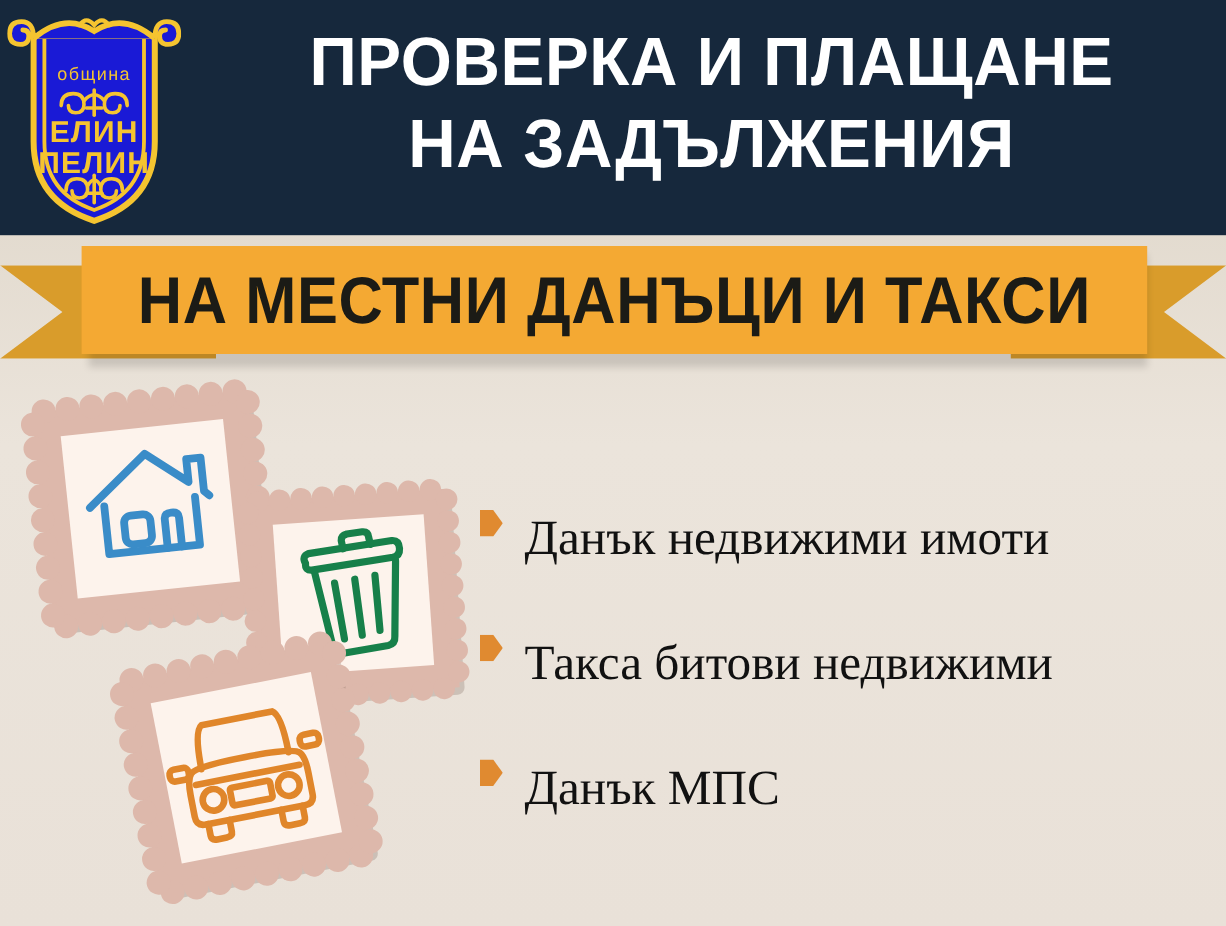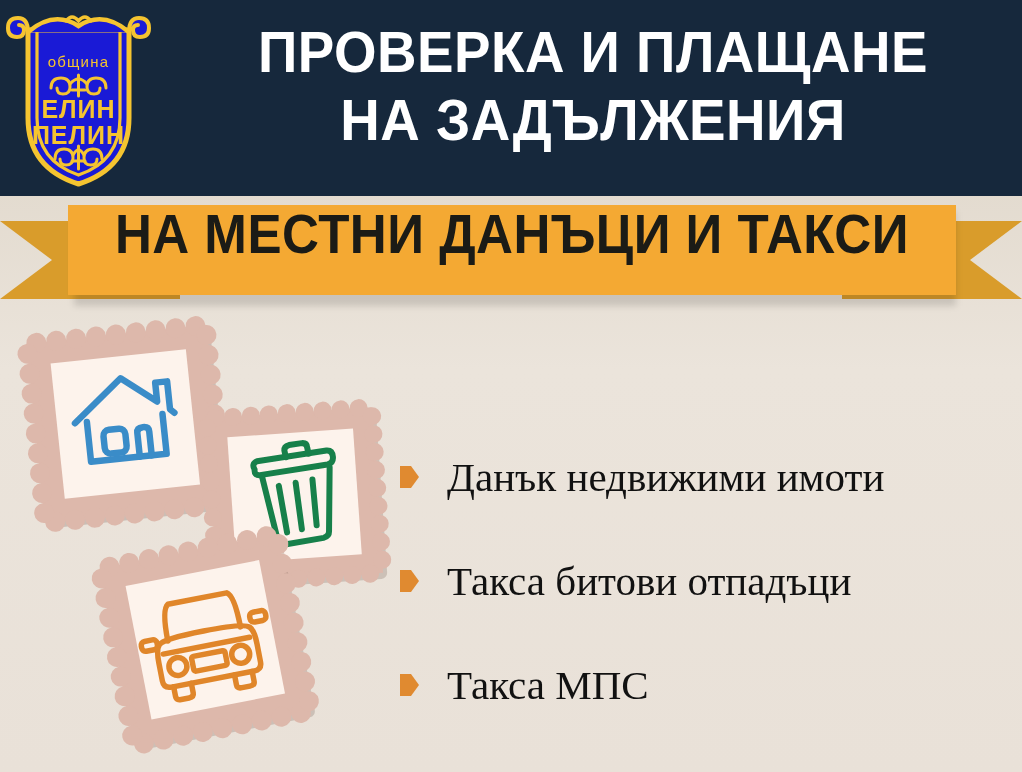--- a/index.html
+++ b/index.html
@@ -86,20 +86,21 @@
     filter: blur(3px);
   }
   .ribbon-band {
     position: absolute;
     left: 68px;
     top: 8px;
     width: 888px;
     height: 90px;
     background: #f4a933;
     display: flex;
+    align-items: center;
     justify-content: center;
   }
   .ribbon-text {
     color: #1b1b16;
     font-family: "Liberation Sans", sans-serif;
     font-weight: bold;
     font-size: 55px;
     line-height: 58px;
     letter-spacing: 0.5px;
     transform: scaleX(0.93);
@@ -116,23 +117,22 @@
   
   .bullets {
     position: absolute;
     left: 400px;
     top: 425px;
     width: 610px;
     z-index: 4;
   }
   .bullet-row {
     display: flex;
-    align-items: center;
+    align-items: flex-start;
     height: 104px;
-    gap: 10px;
   }
   .bullet-marker {
     width: 19px;
     height: 22px;
     margin-right: 18px;
     flex: none;
   }
   .bullet-label {
     color: #111111;
     font-family: "Liberation Serif", serif;
@@ -379,25 +379,25 @@
       <svg class="bullet-marker" viewBox="0 0 19 22">
         <path d="M0 0 L11 0 L19 11 L11 22 L0 22 Z" fill="#e08a30"></path>
       </svg>
       <span class="bullet-label">Данък недвижими имоти</span>
     </div>
 
     <div class="bullet-row">
       <svg class="bullet-marker" viewBox="0 0 19 22">
         <path d="M0 0 L11 0 L19 11 L11 22 L0 22 Z" fill="#e08a30"></path>
       </svg>
-      <span class="bullet-label">Такса битови отпадъци</span>
+      <span class="bullet-label">Такса битови недвижими</span>
     </div>
 
     <div class="bullet-row">
       <svg class="bullet-marker" viewBox="0 0 19 22">
         <path d="M0 0 L11 0 L19 11 L11 22 L0 22 Z" fill="#e08a30"></path>
       </svg>
-      <span class="bullet-label">Такса МПС</span>
+      <span class="bullet-label">Данък МПС</span>
     </div>
 
   </div>
 
 </div>
 
 </body></html>

